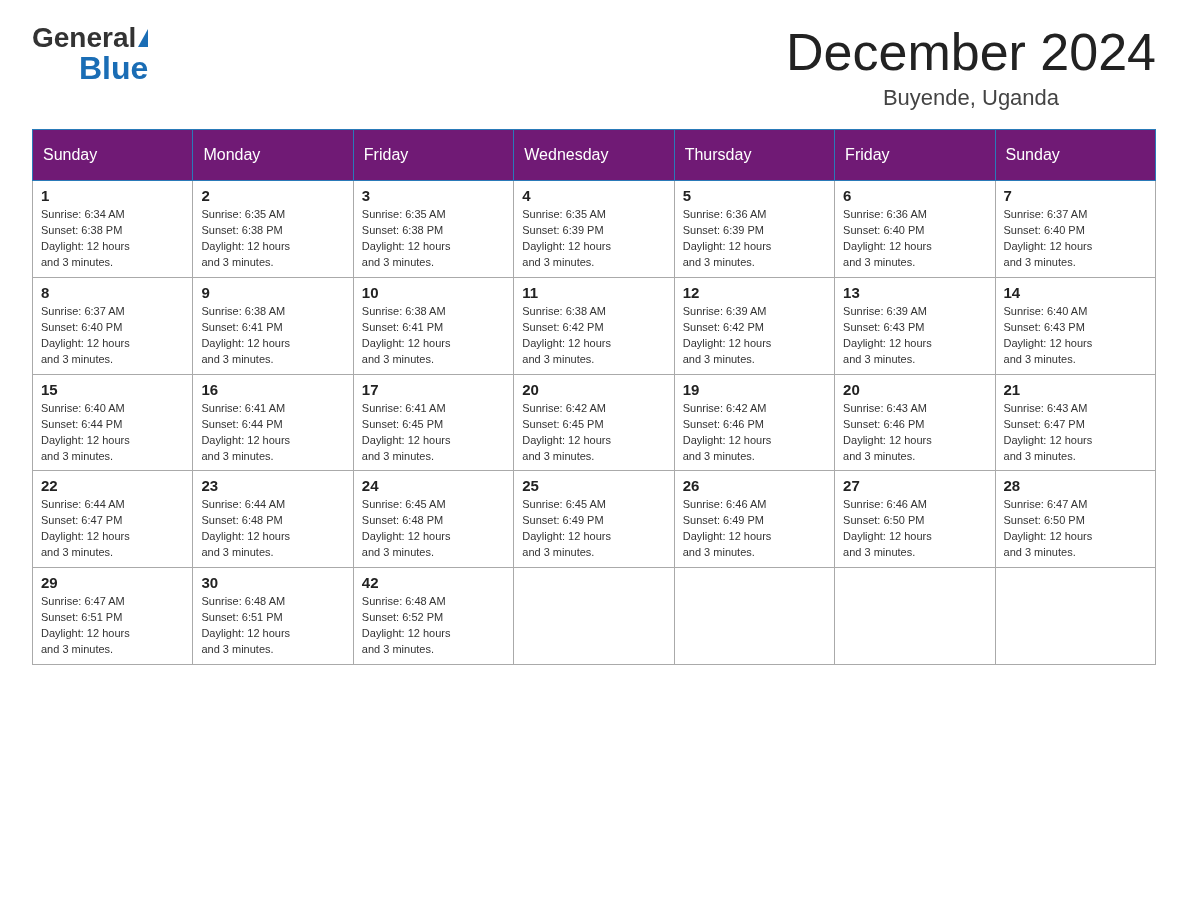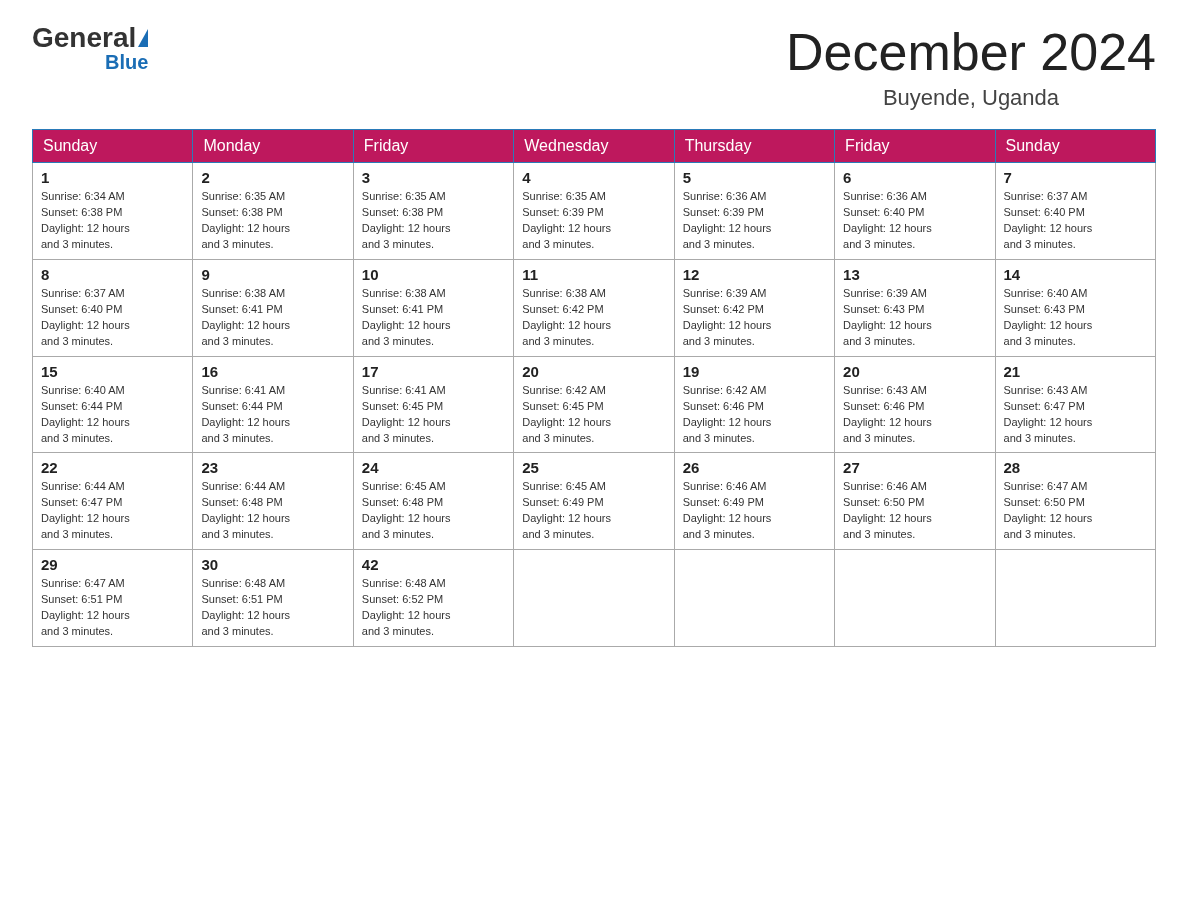--- a/index.html
+++ b/index.html
@@ -21,21 +21,21 @@
       flex-direction: column;
       align-items: flex-end;
     }
     .logo-text-general {
       font-size: 28px;
       font-weight: bold;
       color: #333;
       line-height: 1;
     }
     .logo-text-blue {
-      font-size: 20px;
+      font-size: 32px;
       font-weight: bold;
       color: #1a6db5;
       line-height: 1;
     }
     .logo-triangle {
       display: inline-block;
       width: 0;
       height: 0;
       border-left: 10px solid transparent;
       border-bottom: 18px solid #1a6db5;
@@ -54,25 +54,25 @@
     .location {
       font-size: 22px;
       color: #444;
       margin-top: 4px;
     }
     table {
       width: 100%;
       border-collapse: collapse;
     }
     thead tr th {
-      background-color: #be185d;
+      background-color: #701a75;
       color: #fff;
       font-size: 16px;
       font-weight: normal;
-      padding: 7px 10px;
+      padding: 16px 10px;
       text-align: left;
       border: 1px solid #2a7ab8;
     }
     tbody tr td {
       border: 1px solid #aaa;
       vertical-align: top;
       padding: 6px 8px;
       width: 14.28%;
       min-height: 90px;
     }

